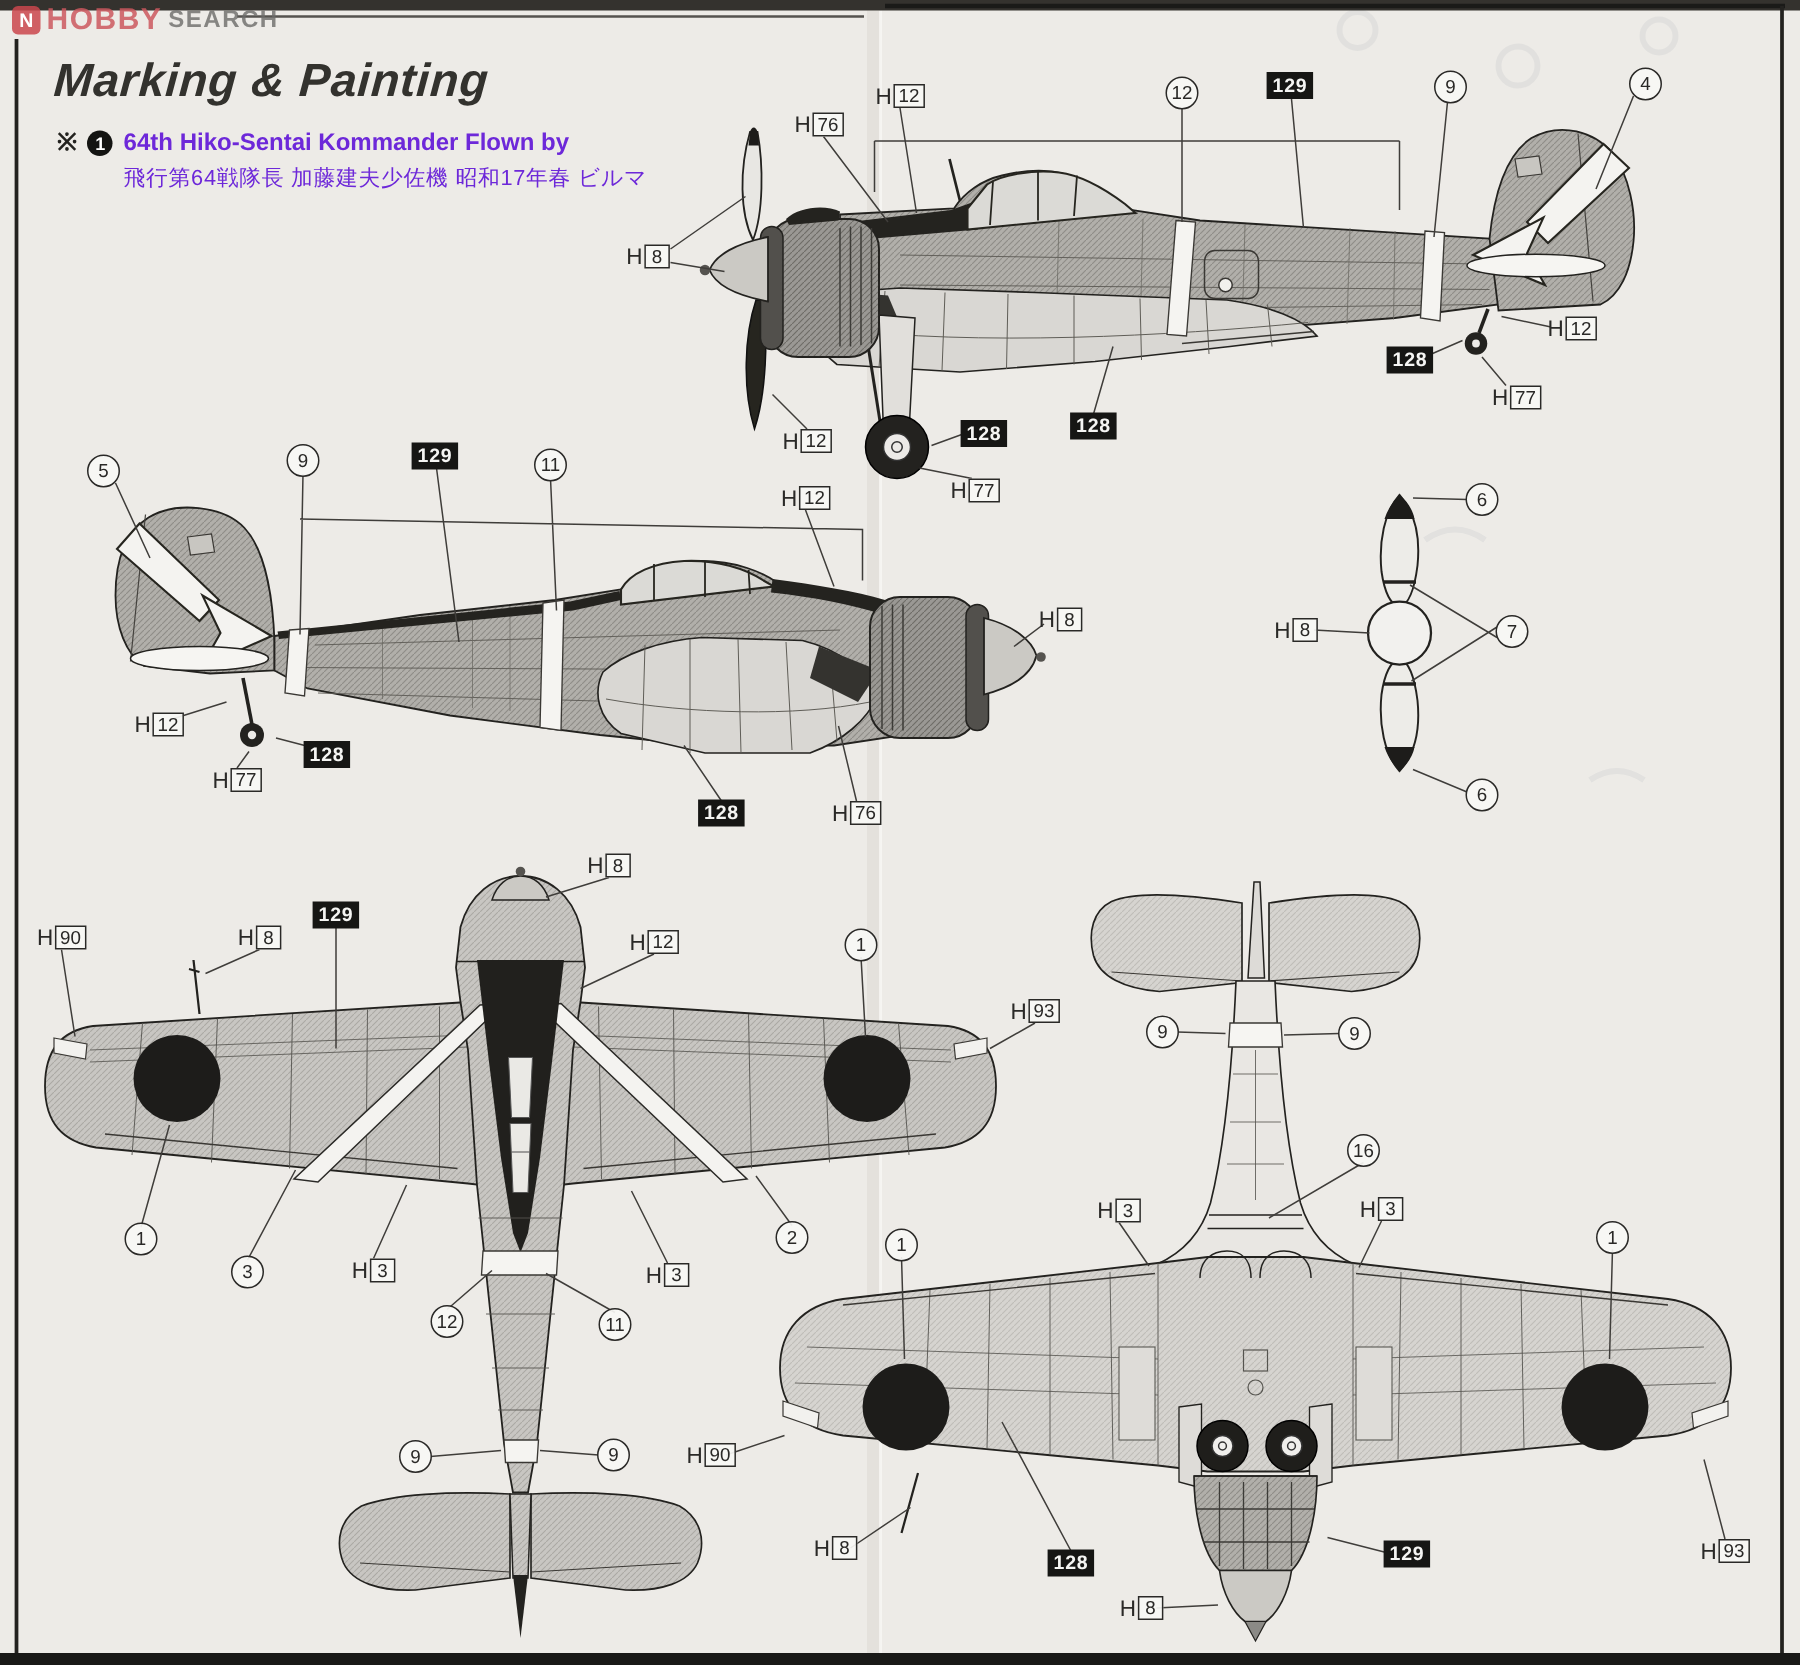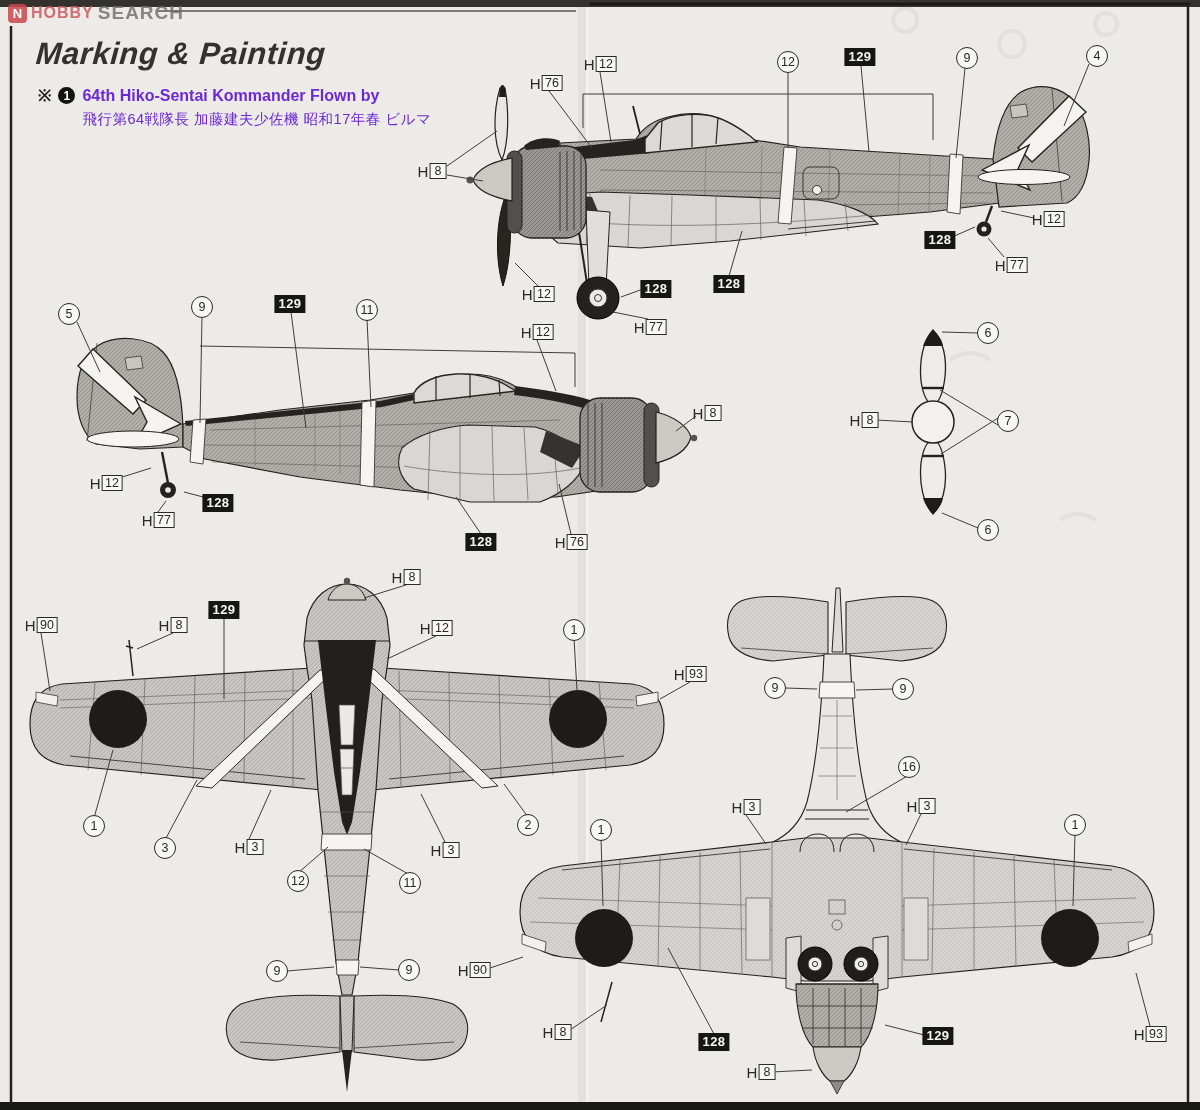--- a/index.html
+++ b/index.html
@@ -3,22 +3,22 @@
 <meta charset="utf-8">
 <style>
   html,body{margin:0;padding:0;background:#888;}
   .sheet{position:relative;width:1200px;height:1110px;background:#edebe7;overflow:hidden;
          font-family:"Liberation Sans",sans-serif;color:#23221f;}
   .sheet svg{position:absolute;left:0;top:0;}
   
   .watermark{position:absolute;left:8px;top:2px;display:flex;align-items:center;gap:4px;z-index:5;}
   .wm-icon{width:19px;height:19px;border-radius:4px;background:rgba(202,70,76,.85);color:#fff;
            font-size:13px;font-weight:bold;display:flex;align-items:center;justify-content:center;}
-  .wm-hobby{font-size:16px;font-weight:bold;letter-spacing:1px;color:rgba(203,88,94,.85);}
-  .wm-search{font-size:19px;font-weight:bold;letter-spacing:1px;color:rgba(108,108,105,.8);}
+  .wm-hobby{font-size:20px;font-weight:bold;letter-spacing:1px;color:rgba(203,88,94,.85);}
+  .wm-search{font-size:16px;font-weight:bold;letter-spacing:1px;color:rgba(108,108,105,.8);}
   
   .title{position:absolute;left:36px;top:36px;margin:0;font-size:31px;font-weight:bold;
          font-style:italic;letter-spacing:.5px;color:#33322e;transform:skewX(-4deg);z-index:4;}
   .scheme{position:absolute;left:38px;top:86px;display:flex;gap:7px;z-index:4;}
   .ref-sym{font-size:16px;font-weight:bold;line-height:20px;}
   .ref-num{width:17px;height:17px;border-radius:50%;background:#141412;color:#fff;font-size:12px;
            font-weight:bold;display:flex;align-items:center;justify-content:center;margin-top:1px;}
   .scheme-lines{font-size:16px;font-weight:bold;line-height:20px;color:#6d28d9;}
   .scheme-lines .jp{font-size:14.5px;font-weight:500;margin-top:3px;letter-spacing:.5px;}
   

